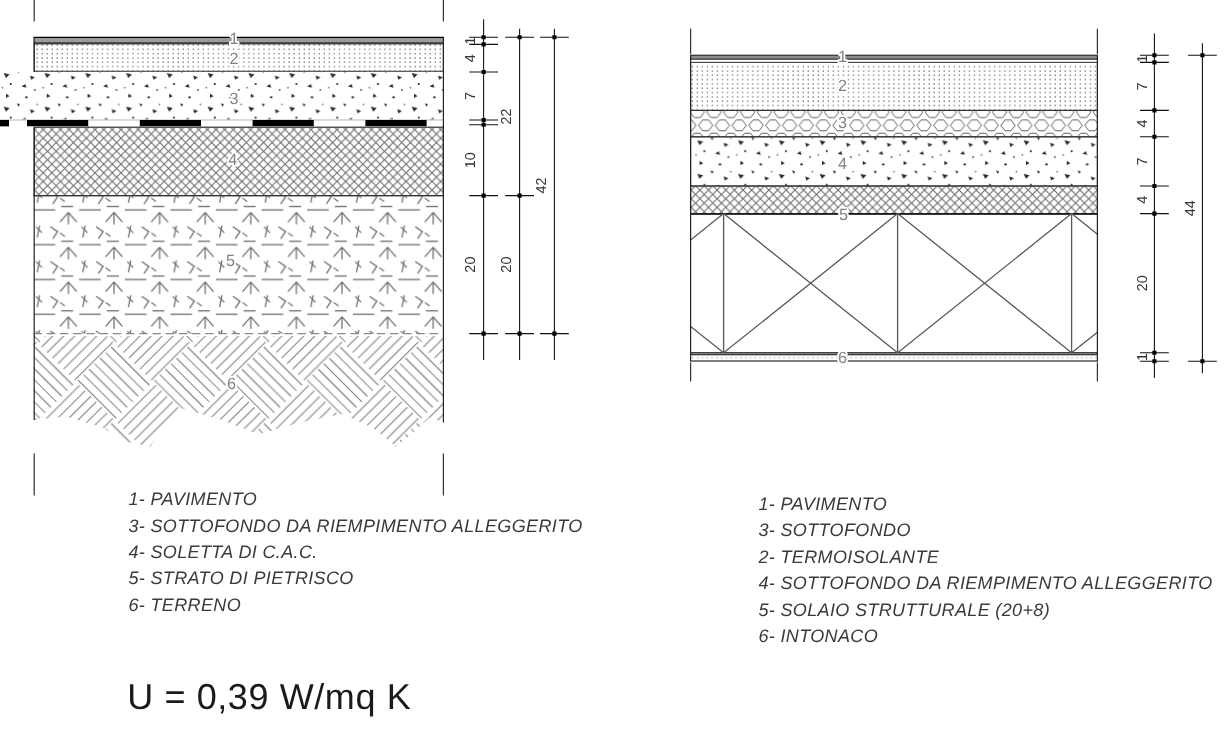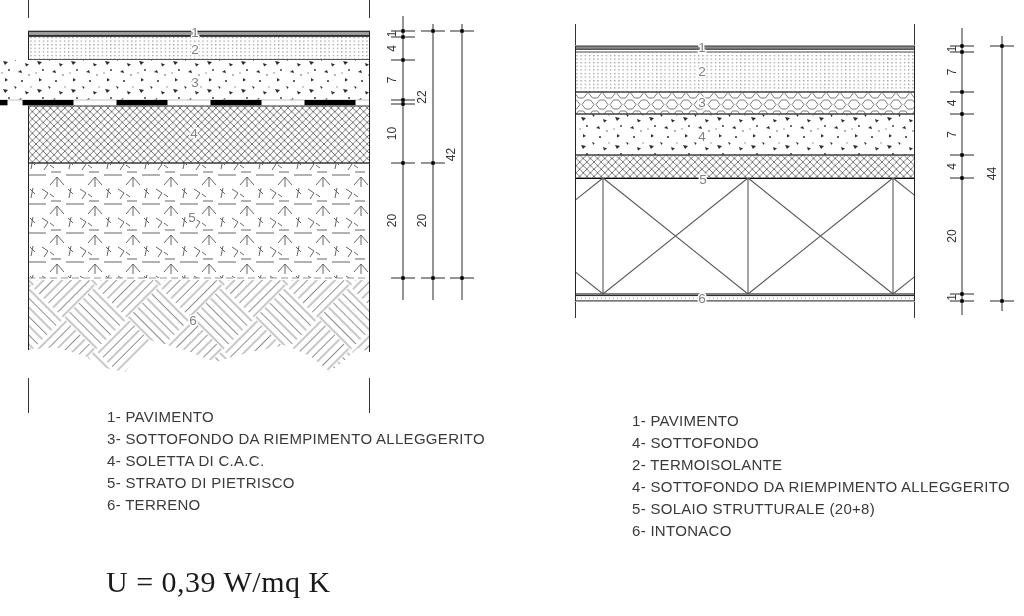--- a/index.html
+++ b/index.html
@@ -1,21 +1,21 @@
 <!DOCTYPE html>
 <html><head>
 <meta charset="utf-8">
 <style>
   html,body{margin:0;padding:0;background:#fff;}
   .canvas{position:relative;width:1024px;height:616px;background:#fff;
           font-family:"Liberation Sans",sans-serif;overflow:hidden;}
   .canvas>svg{position:absolute;left:0;top:0;}
   .legend{position:absolute;color:#3a3a3a;font-size:15px;line-height:22px;
-          letter-spacing:.3px;white-space:nowrap;}
-  .uval{position:absolute;color:#1a1a1a;font-size:30px;letter-spacing:.5px;white-space:nowrap;font-family:Liberation Serif, serif;}
+          letter-spacing:.3px;white-space:nowrap;font-style:italic;}
+  .uval{position:absolute;color:#1a1a1a;font-size:30px;letter-spacing:.5px;white-space:nowrap;}
   svg text{font-family:"Liberation Sans",sans-serif;}
   .dim{font-size:12px;fill:#333;text-anchor:middle;}
   .lyr{font-size:13.5px;fill:#828282;text-anchor:middle;dominant-baseline:central;
        paint-order:stroke;stroke:#fff;stroke-width:3px;stroke-linejoin:round;}
   .dl{stroke:#111;stroke-width:.9;fill:none;}
   .dd{stroke:#000;stroke-width:3.4;stroke-linecap:square;fill:none;}
   .edge{stroke:#222;stroke-width:1;fill:none;}
   .guide{stroke:#333;stroke-width:1;fill:none;}
 </style>
 </head>
@@ -171,21 +171,21 @@
 <div class="legend" style="left:107px;top:406px">
   <div>1- PAVIMENTO</div>
   <div>3- SOTTOFONDO DA RIEMPIMENTO ALLEGGERITO</div>
   <div>4- SOLETTA DI C.A.C.</div>
   <div>5- STRATO DI PIETRISCO</div>
   <div>6- TERRENO</div>
 </div>
 
 <div class="legend" style="left:632px;top:410px">
   <div>1- PAVIMENTO</div>
-  <div>4- SOTTOFONDO</div>
+  <div>3- SOTTOFONDO</div>
   <div>2- TERMOISOLANTE</div>
   <div>4- SOTTOFONDO DA RIEMPIMENTO ALLEGGERITO</div>
   <div>5- SOLAIO STRUTTURALE (20+8)</div>
   <div>6- INTONACO</div>
 </div>
 
 <div class="uval" style="left:106px;top:565px">U = 0,39 W/mq K</div>
 
 </div>
 

